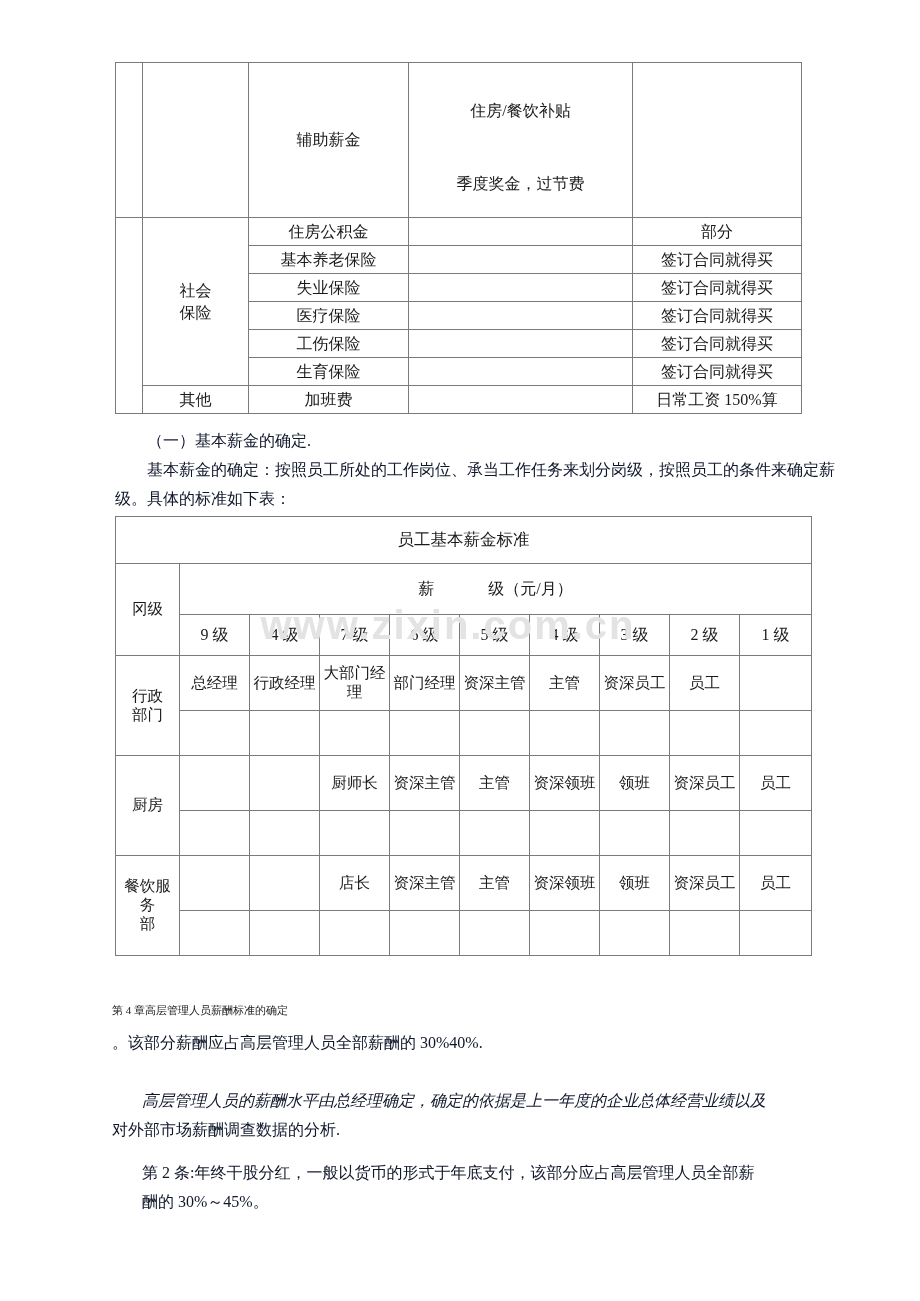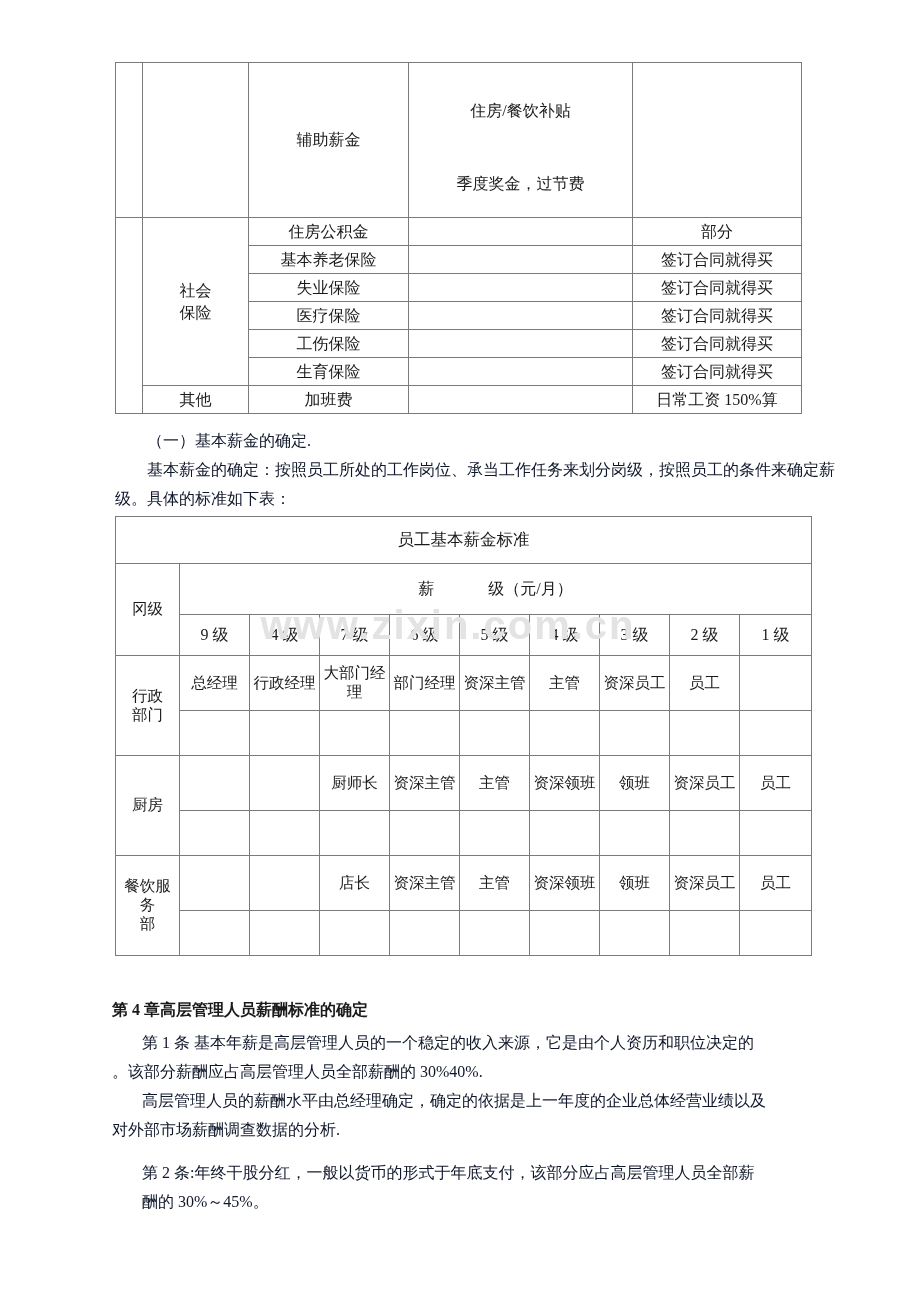--- a/index.html
+++ b/index.html
@@ -109,28 +109,28 @@
   .band-inner { display:inline-block; }
   .band-gap { display:inline-block; width: 54px; }
   #table-salary td.lvl { height: 38px; font-size: 16px; }
   #table-salary td.role { height: 52px; }
   #table-salary td.spacer { height: 42px; }
 
   
   #sec-head {
     position: absolute;
     left: 112px; top: 996px;
-    font-size: 16px;
+    font-size: 11px;
     line-height: 28px;
-    font-weight: 700;
+    font-weight: 400;
   }
   #para-b { left: 112px; top: 1028px; width: 726px; }
   #para-b .i { text-indent: 30px; }
   #para-c { left: 112px; top: 1086px; width: 726px; }
-  #para-c .i { text-indent: 30px; }
+  #para-c .i { text-indent: 30px; font-style: italic; }
   #para-d { left: 112px; top: 1158px; width: 726px; }
   #para-d .i { text-indent: 30px; }
   #para-d .cont { text-indent: 30px; }
 </style>
 </head>
 <body>
 
 <div class="page">
 
   <div class="watermark">www.zixin.com.cn</div>
@@ -318,21 +318,20 @@
         <td class="spacer"></td>
         <td class="spacer"></td>
         <td class="spacer"></td>
       </tr>
     </tbody>
   </table>
 
   <div id="sec-head">第 4 章高层管理人员薪酬标准的确定</div>
 
   <div class="para" id="para-b">
-    <div class="i">第 1 条  基本年薪是高层管理人员的一个稳定的收入来源，它是由个人资历和职位决定的</div>
     <div>。该部分薪酬应占高层管理人员全部薪酬的 30%40%.</div>
   </div>
 
   <div class="para" id="para-c">
     <div class="i">高层管理人员的薪酬水平由总经理确定，确定的依据是上一年度的企业总体经营业绩以及</div>
     <div>对外部市场薪酬调查数据的分析.</div>
   </div>
 
   <div class="para" id="para-d">
     <div class="i">第 2 条:年终干股分红，一般以货币的形式于年底支付，该部分应占高层管理人员全部薪</div>

